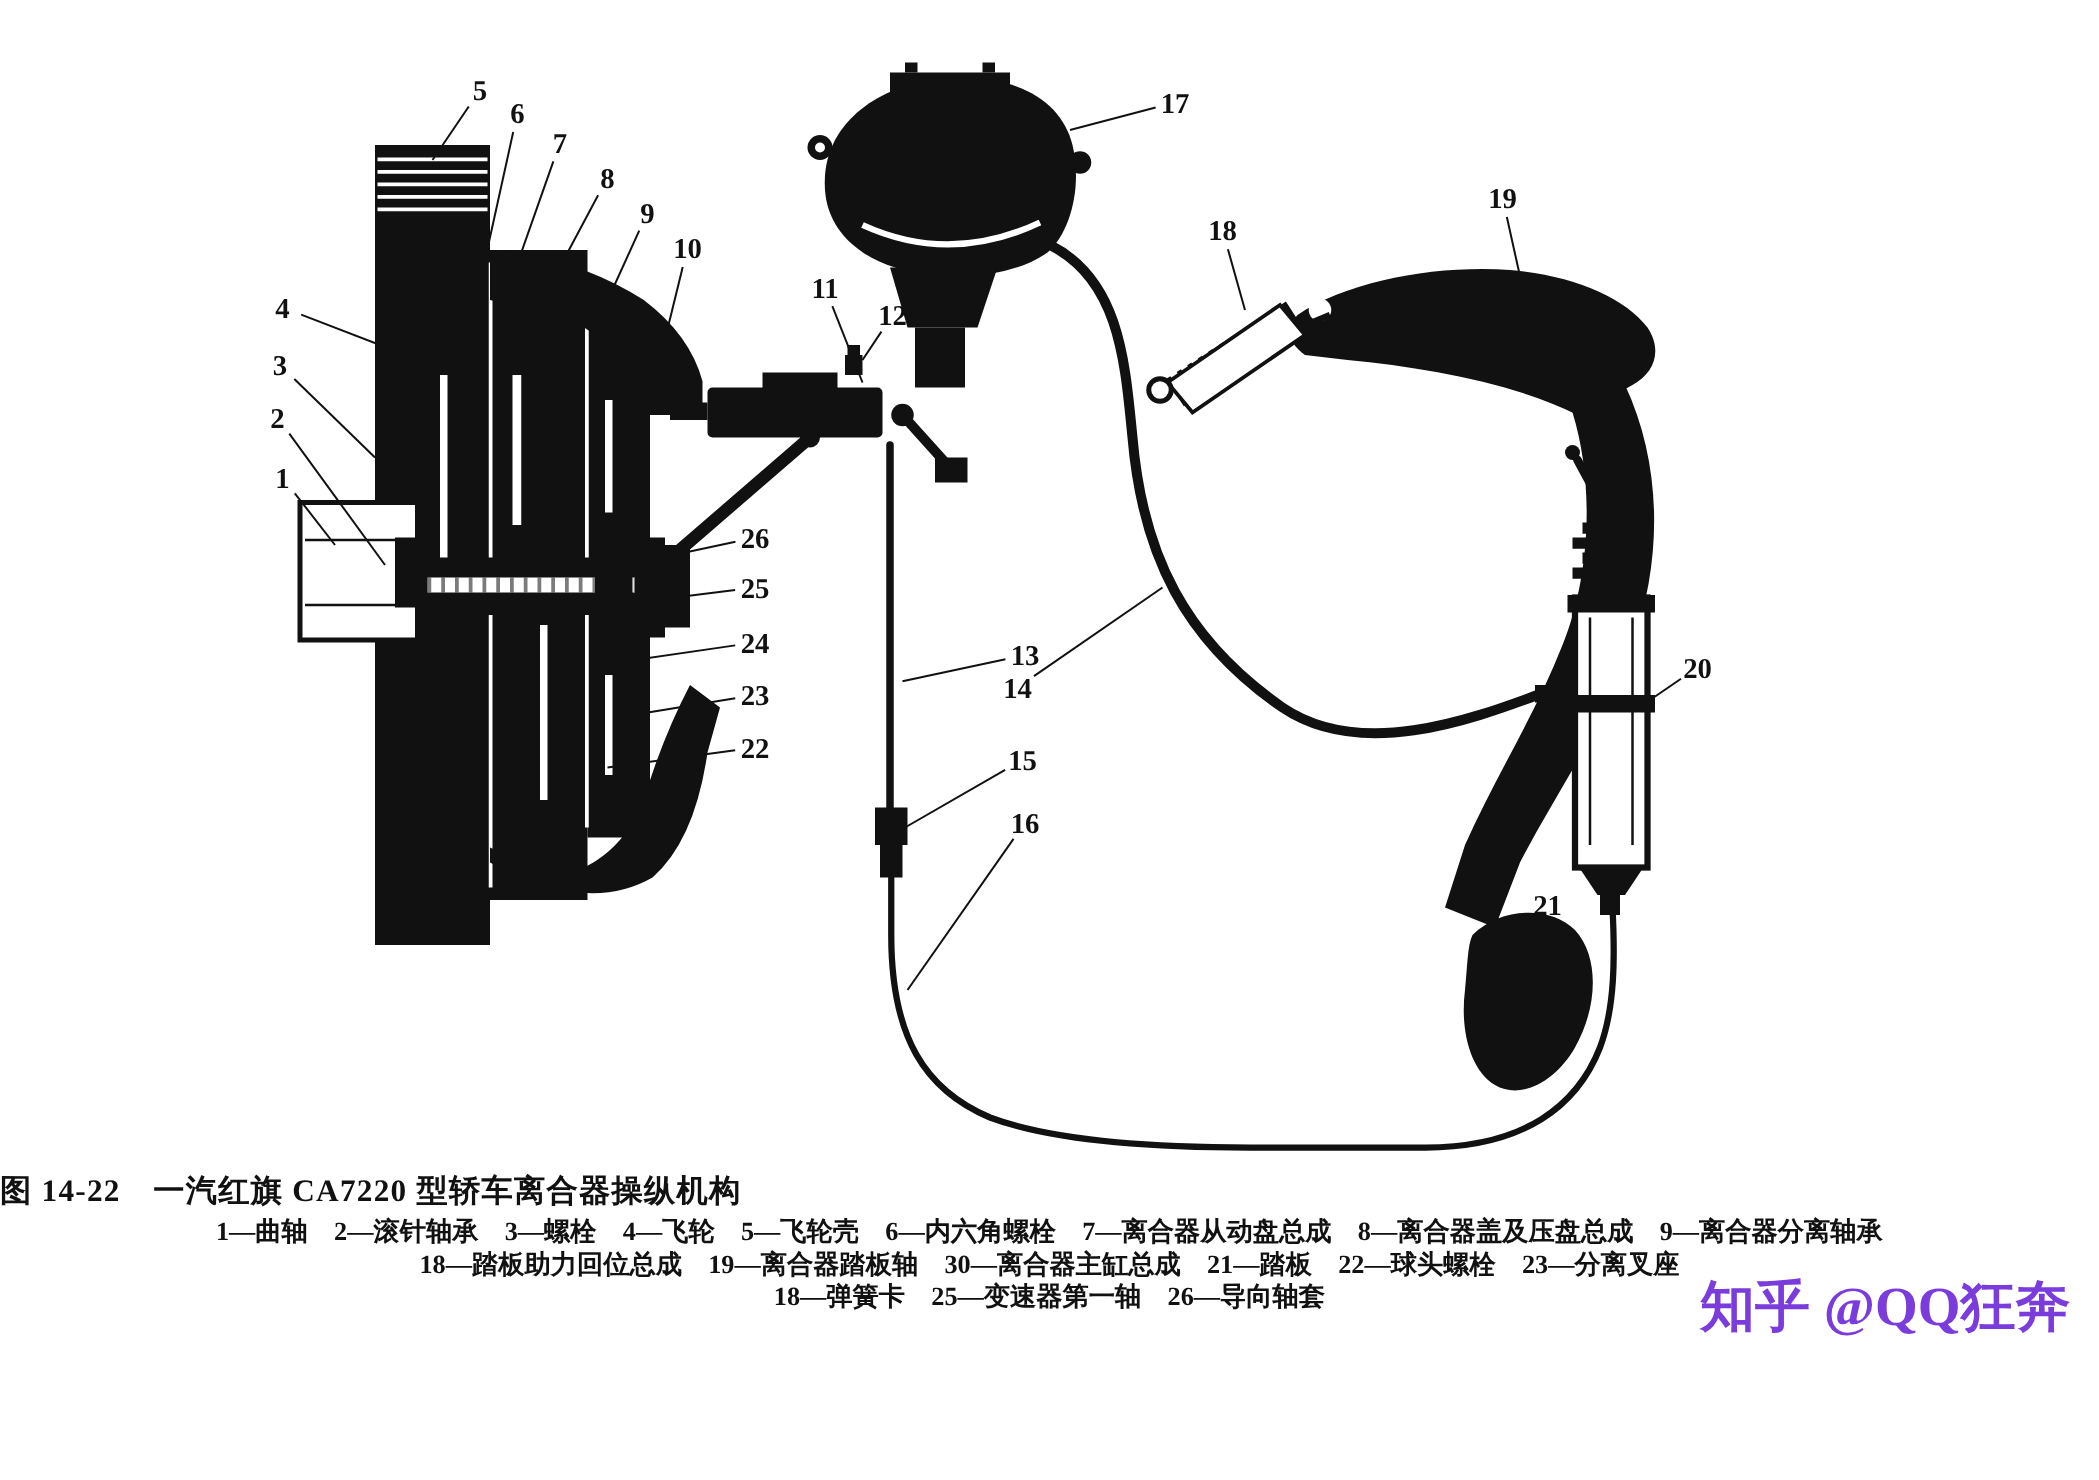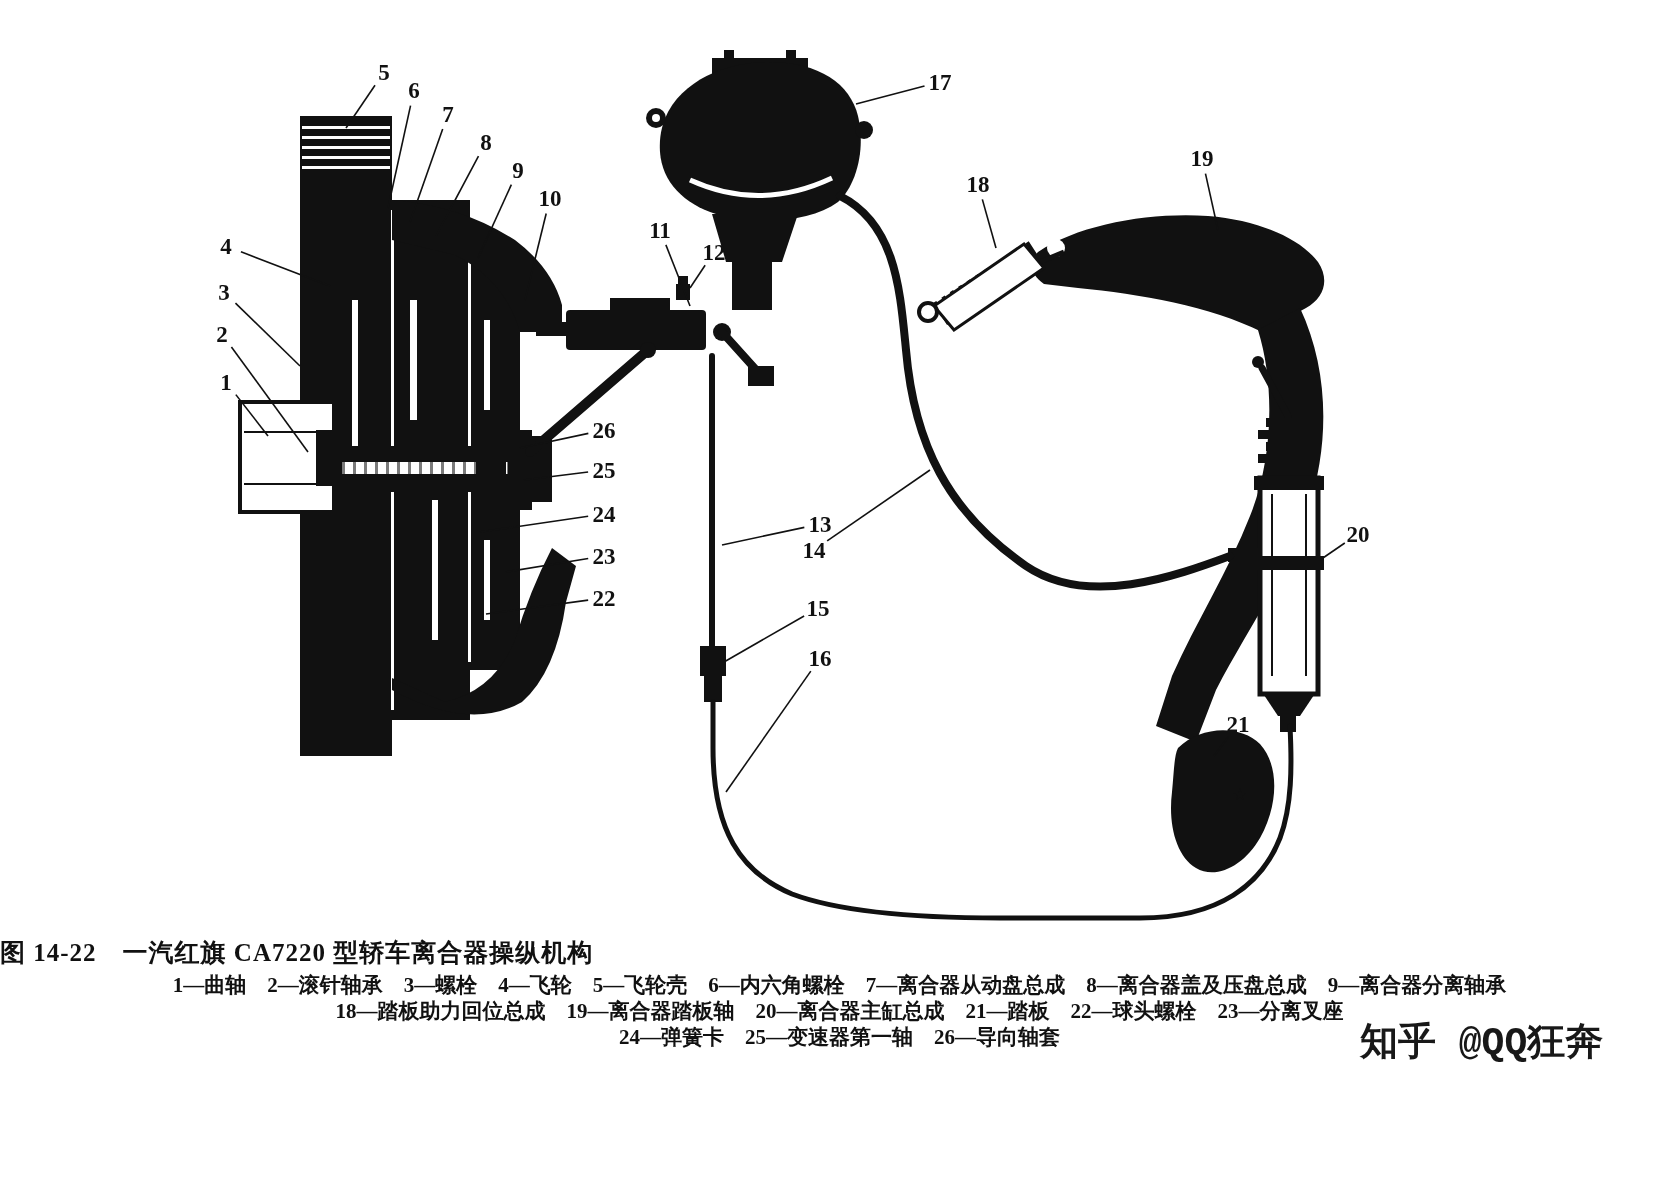--- a/index.html
+++ b/index.html
@@ -7,22 +7,22 @@
          font-family:"Liberation Serif","DejaVu Serif",serif;color:#111;}
   .diagram-svg{position:absolute;left:0;top:0;}
   .leader{stroke:#111;stroke-width:1.6;fill:none;}
   .callout{font-size:23px;font-weight:600;text-anchor:middle;fill:#111;
            font-family:"Liberation Serif","DejaVu Serif",serif;}
   .caption{position:absolute;top:936px;left:0;width:100%;text-align:left;
            font-size:25px;font-weight:700;letter-spacing:1px;}
   .legend{position:absolute;top:972px;left:0;width:100%;text-align:center;
           font-size:21px;font-weight:600;line-height:26px;}
   .legend-row{white-space:nowrap;}
-  .watermark{position:absolute;left:1360px;top:1016px;font-size:38px;font-weight:700;
-             color:#000000;font-family:Liberation Mono, monospace;
+  .watermark{position:absolute;left:1360px;top:1016px;font-size:44px;font-weight:700;
+             color:#6d28d9;font-family:Liberation Serif, serif;
              opacity:.9;}
   .blk{fill:#111;stroke:none;}
   .wht{fill:#fff;stroke:none;}
   .oln{fill:#fff;stroke:#111;}
   .pipe{fill:none;stroke:#111;stroke-linecap:round;}
 </style>
 </head>
 <body>
 
 <div class="stage">
@@ -191,17 +191,17 @@
         <line x1="588.1235539725814" y1="471.98455575342734" x2="524" y2="480" class="leader"></line>
         <text x="604" y="478" class="callout">25</text>
         <line x1="588.3551613747615" y1="433.352465419694" x2="520" y2="448" class="leader"></line>
         <text x="604" y="438" class="callout">26</text>
       </g>
   </svg>
 
   <div class="caption">图 14-22　一汽红旗 CA7220 型轿车离合器操纵机构</div>
   <div class="legend">
       <div class="legend-row">1—曲轴　2—滚针轴承　3—螺栓　4—飞轮　5—飞轮壳　6—内六角螺栓　7—离合器从动盘总成　8—离合器盖及压盘总成　9—离合器分离轴承</div>
-      <div class="legend-row">18—踏板助力回位总成　19—离合器踏板轴　20—离合器主缸总成　21—踏板　22—球头螺栓　23—分离叉座</div>
-      <div class="legend-row">24—弹簧卡　25—变速器第一轴　26—导向轴套</div>
+      <div class="legend-row">18—踏板助力回位总成　19—离合器踏板轴　30—离合器主缸总成　21—踏板　22—球头螺栓　23—分离叉座</div>
+      <div class="legend-row">18—弹簧卡　25—变速器第一轴　26—导向轴套</div>
     </div>
   <div class="watermark">知乎 @QQ狂奔</div>
 </div>
 
 </body></html>

